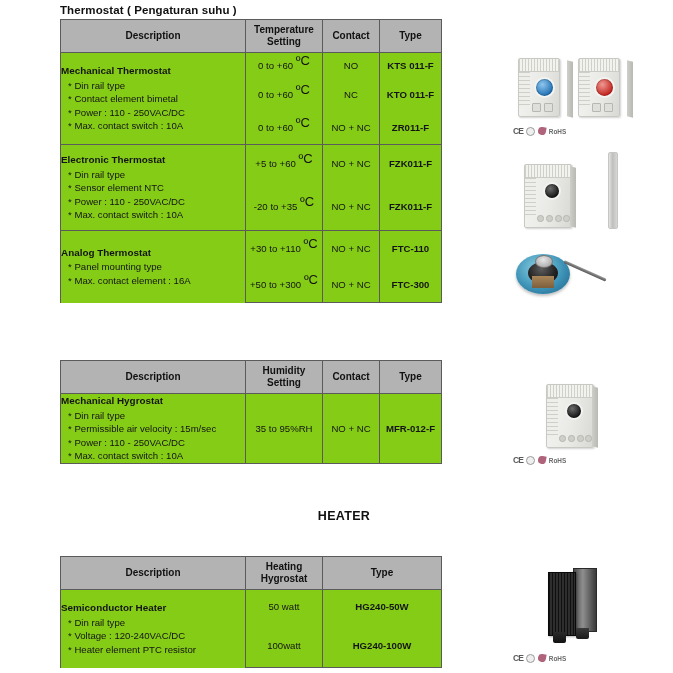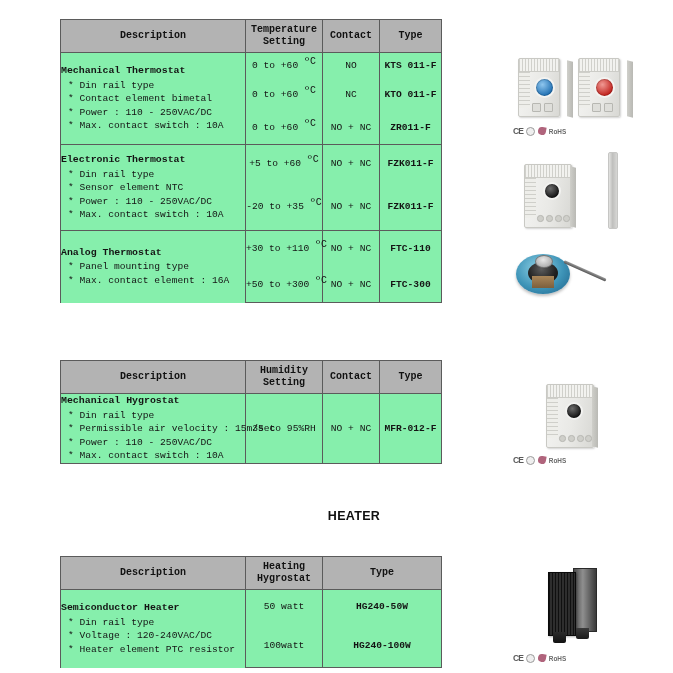--- a/index.html
+++ b/index.html
@@ -29,22 +29,21 @@
     letter-spacing:.3px;
     color:#111;
     text-align:center;
   }
 
   
   .tbl{
     position:absolute;
     border-collapse:collapse;
     table-layout:fixed;
-    background:#86efac;
-    font-family:Liberation Mono, monospace;
+    background:#84cc16;
   }
   .tbl td,.tbl th{
     border:1px solid #5b5b5b;
     padding:0;
     vertical-align:middle;
     font-size:9.6px;
     color:#141414;
   }
   .tbl thead th{
     background:#b3b3b3;
@@ -61,21 +60,21 @@
     line-height:13.6px;
     vertical-align:top;
   }
   .grp-name{font-weight:bold;font-size:9.9px;display:block;margin-bottom:1px;}
   .bullet{display:block;padding-left:7px;white-space:nowrap;}
   .cell-c{text-align:center;font-size:9.5px;white-space:nowrap;}
   .cell-type{text-align:center;font-weight:bold;font-size:10px;white-space:nowrap;}
   .nb{border-top:none!important;border-bottom:none!important;}
   .nb-t{border-top:none!important;}
   .nb-b{border-bottom:none!important;}
-  sup.deg{font-size:10px;vertical-align:super;line-height:0;}
+  sup.deg{font-size:13px;vertical-align:super;line-height:0;}
 
   
   .photo{position:absolute;}
 
   .thermo-box{position:absolute;}
   .thermo-body{
     position:absolute;left:6px;top:6px;width:40px;height:57px;
     background:linear-gradient(100deg,#f4f4f2 0%,#e9e9e6 55%,#d8d8d4 100%);
     border:1px solid #c9c9c4;
     border-radius:2px;
@@ -182,20 +181,21 @@
     width:8px;height:8px;border-radius:50% 0 50% 50%;
     background:#b0647c;display:inline-block;transform:rotate(10deg);
   }
   .rohs-txt{font-size:6.4px;color:#6b6b6b;}
 </style>
 </head>
 <body>
 
 <div class="sheet">
 
+  <div class="sec-title" style="left:60px;top:4px;">Thermostat ( Pengaturan suhu )</div>
 
   <table class="tbl" style="left:60px;top:19px;width:381px;">
     <colgroup>
       <col style="width:185px;">
         <col style="width:77px;">
       <col style="width:57px;">
         <col style="width:62px;">
     </colgroup>
     <thead>
       <tr>
@@ -318,21 +318,21 @@
           <span class="bullet">* Power : 110 - 250VAC/DC</span>
           <span class="bullet">* Max. contact switch : 10A</span>
         </td>
         <td class="cell-c">35 to 95%RH</td>
         <td class="cell-c">NO + NC</td>
         <td class="cell-type">MFR-012-F</td>
       </tr>
     </tbody>
   </table>
 
-  <div class="center-title" style="left:284px;top:509px;width:140px;">HEATER</div>
+  <div class="center-title" style="left:274px;top:509px;width:140px;">HEATER</div>
 
   <table class="tbl" style="left:60px;top:556px;width:381px;">
     <colgroup>
       <col style="width:185px;">
         <col style="width:77px;">
         <col style="width:119px;">
     </colgroup>
     <thead>
       <tr>
         <th>Description</th>

